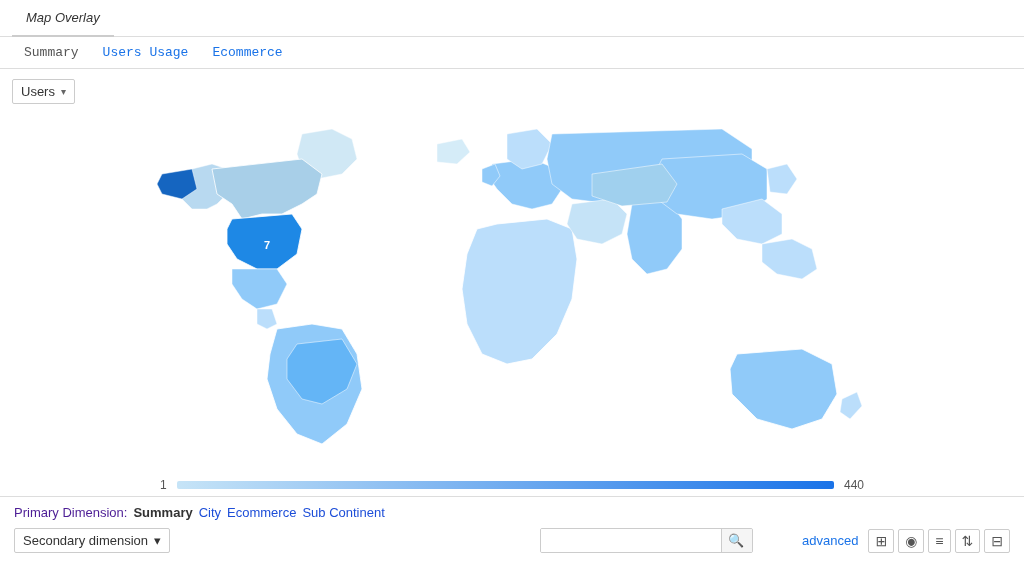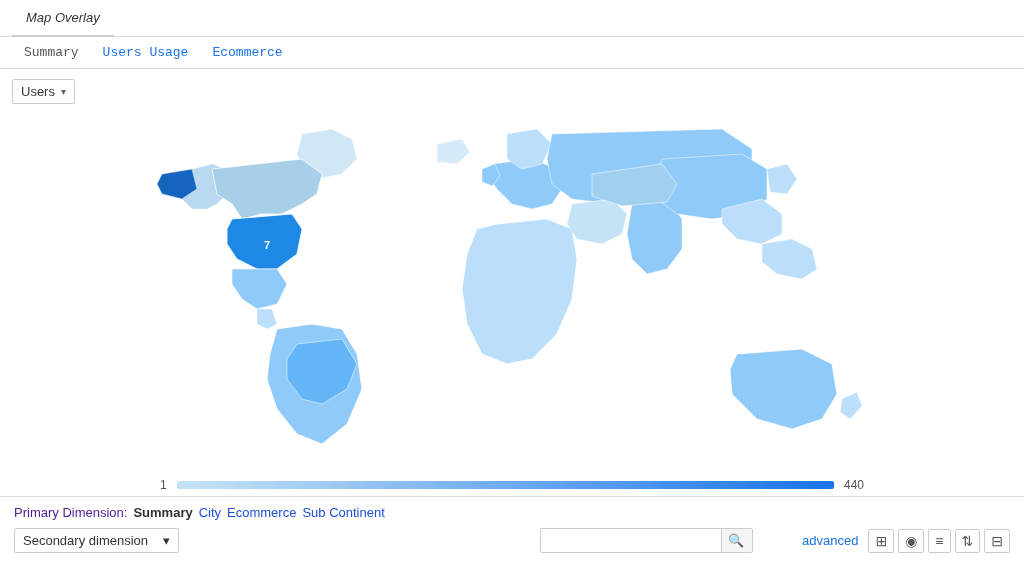--- a/index.html
+++ b/index.html
@@ -127,21 +127,21 @@
     .secondary-dropdown {
       display: inline-flex;
       align-items: center;
       border: 1px solid #ccc;
       border-radius: 2px;
       padding: 4px 8px;
       cursor: pointer;
       font-size: 13px;
       color: #333;
       background: #fff;
-      gap: 15px;
+      gap: 6px;
     }
     .toolbar-right {
       display: flex;
       align-items: center;
       gap: 4px;
     }
     .search-box {
       display: flex;
       align-items: center;
       border: 1px solid #ccc;

